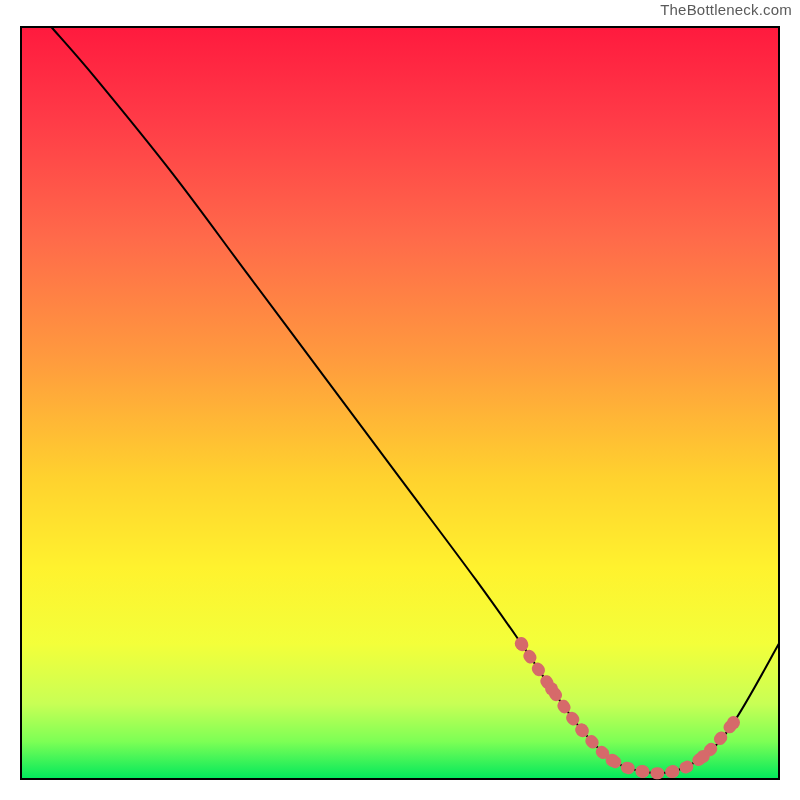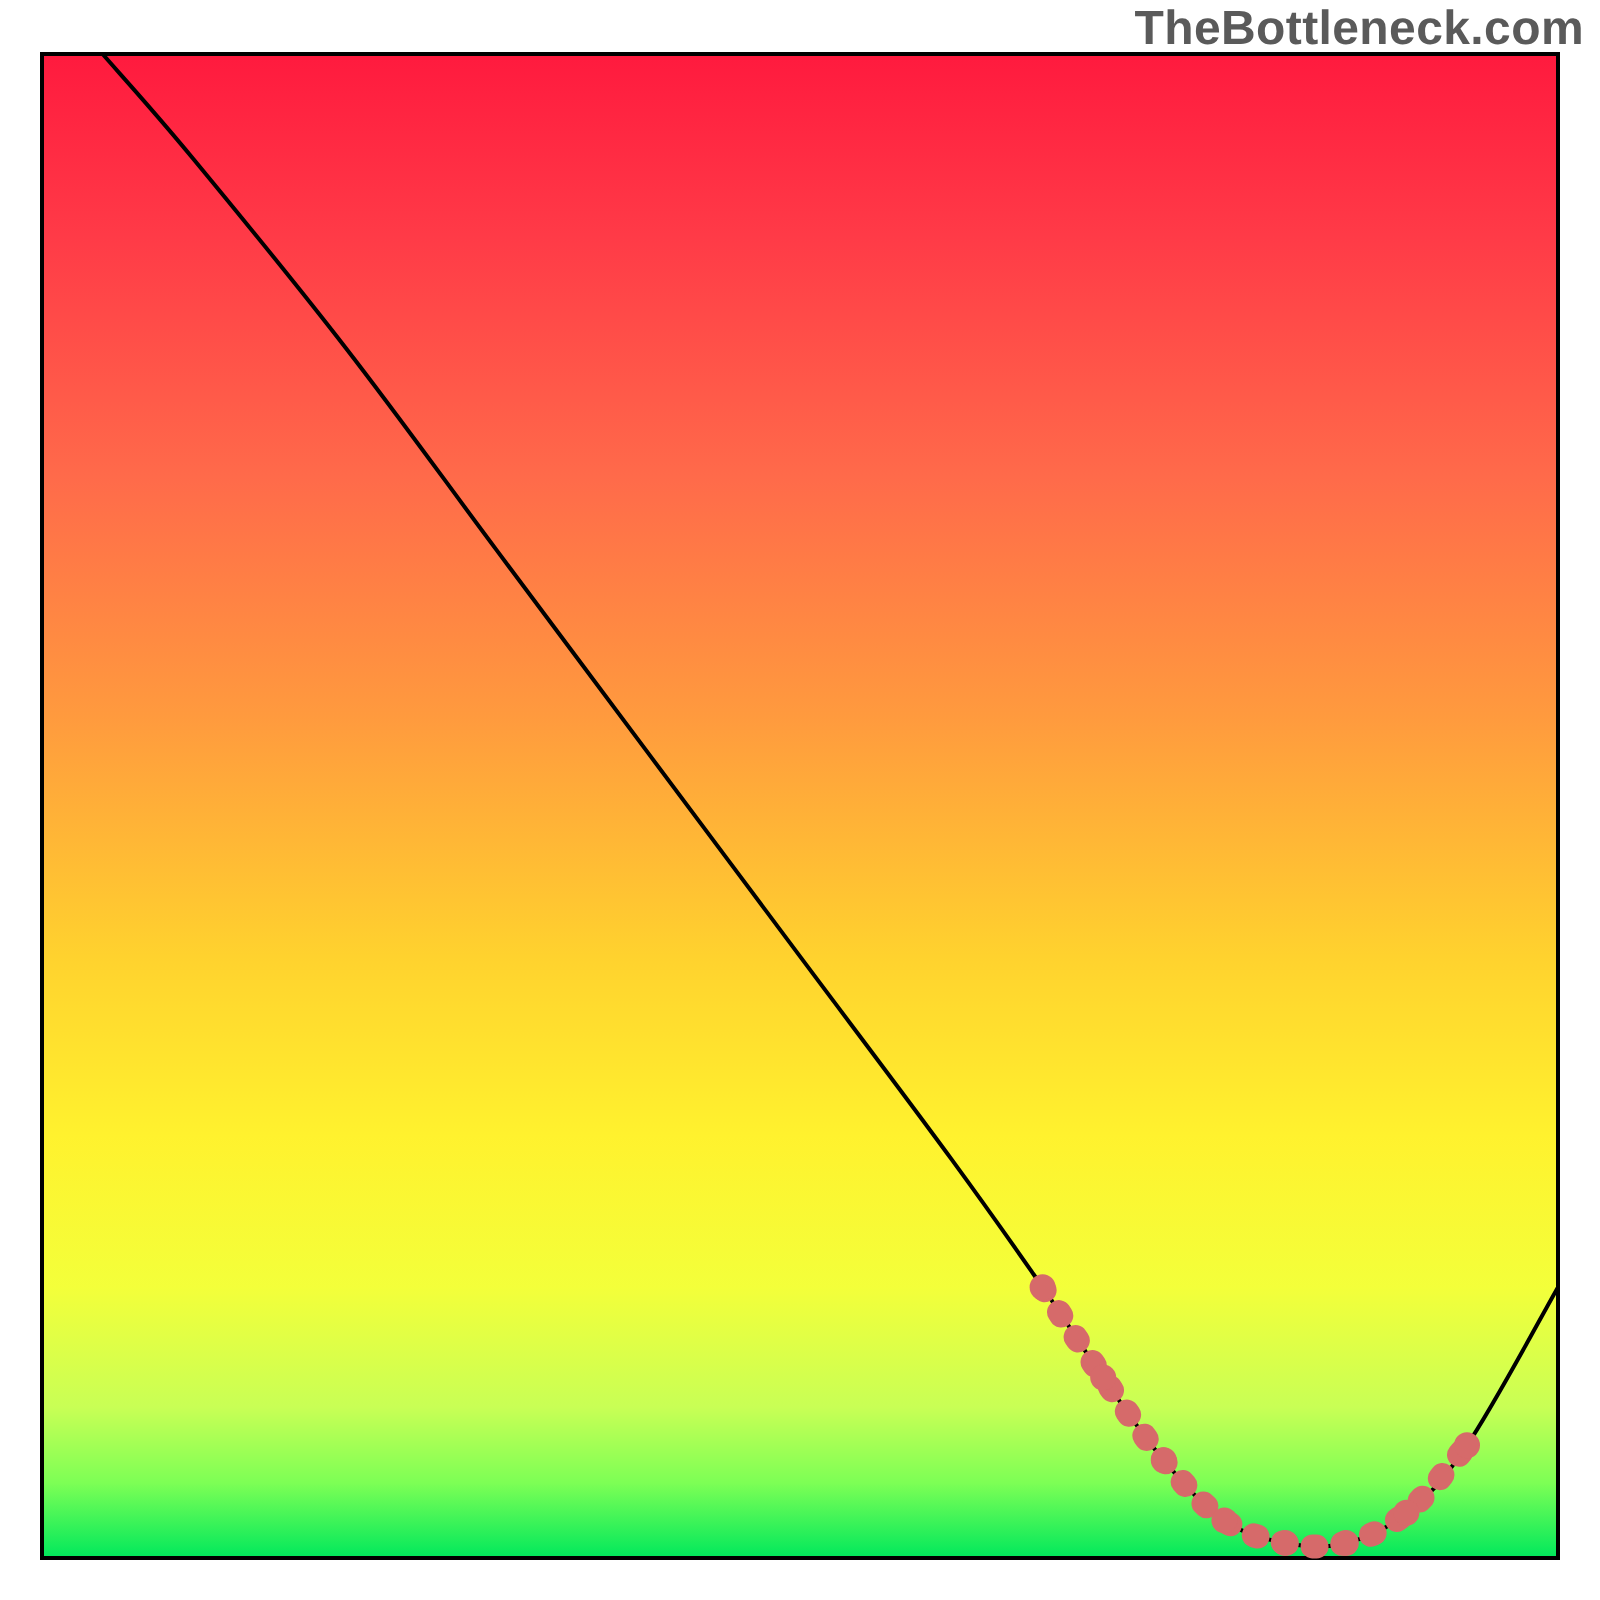--- a/index.html
+++ b/index.html
@@ -13,22 +13,22 @@
   }
   .frame {
     position: relative;
     width: 800px;
     height: 800px;
   }
   .watermark {
     position: absolute;
     top: 1px;
     right: 8px;
-    font-size: 24px;
-    font-weight: 700;
+    font-size: 15px;
+    font-weight: 400;
     color: #5a5a5a;
     letter-spacing: 0.2px;
     z-index: 10;
   }
   svg {
     display: block;
   }
 </style>
 </head>
 <body>

